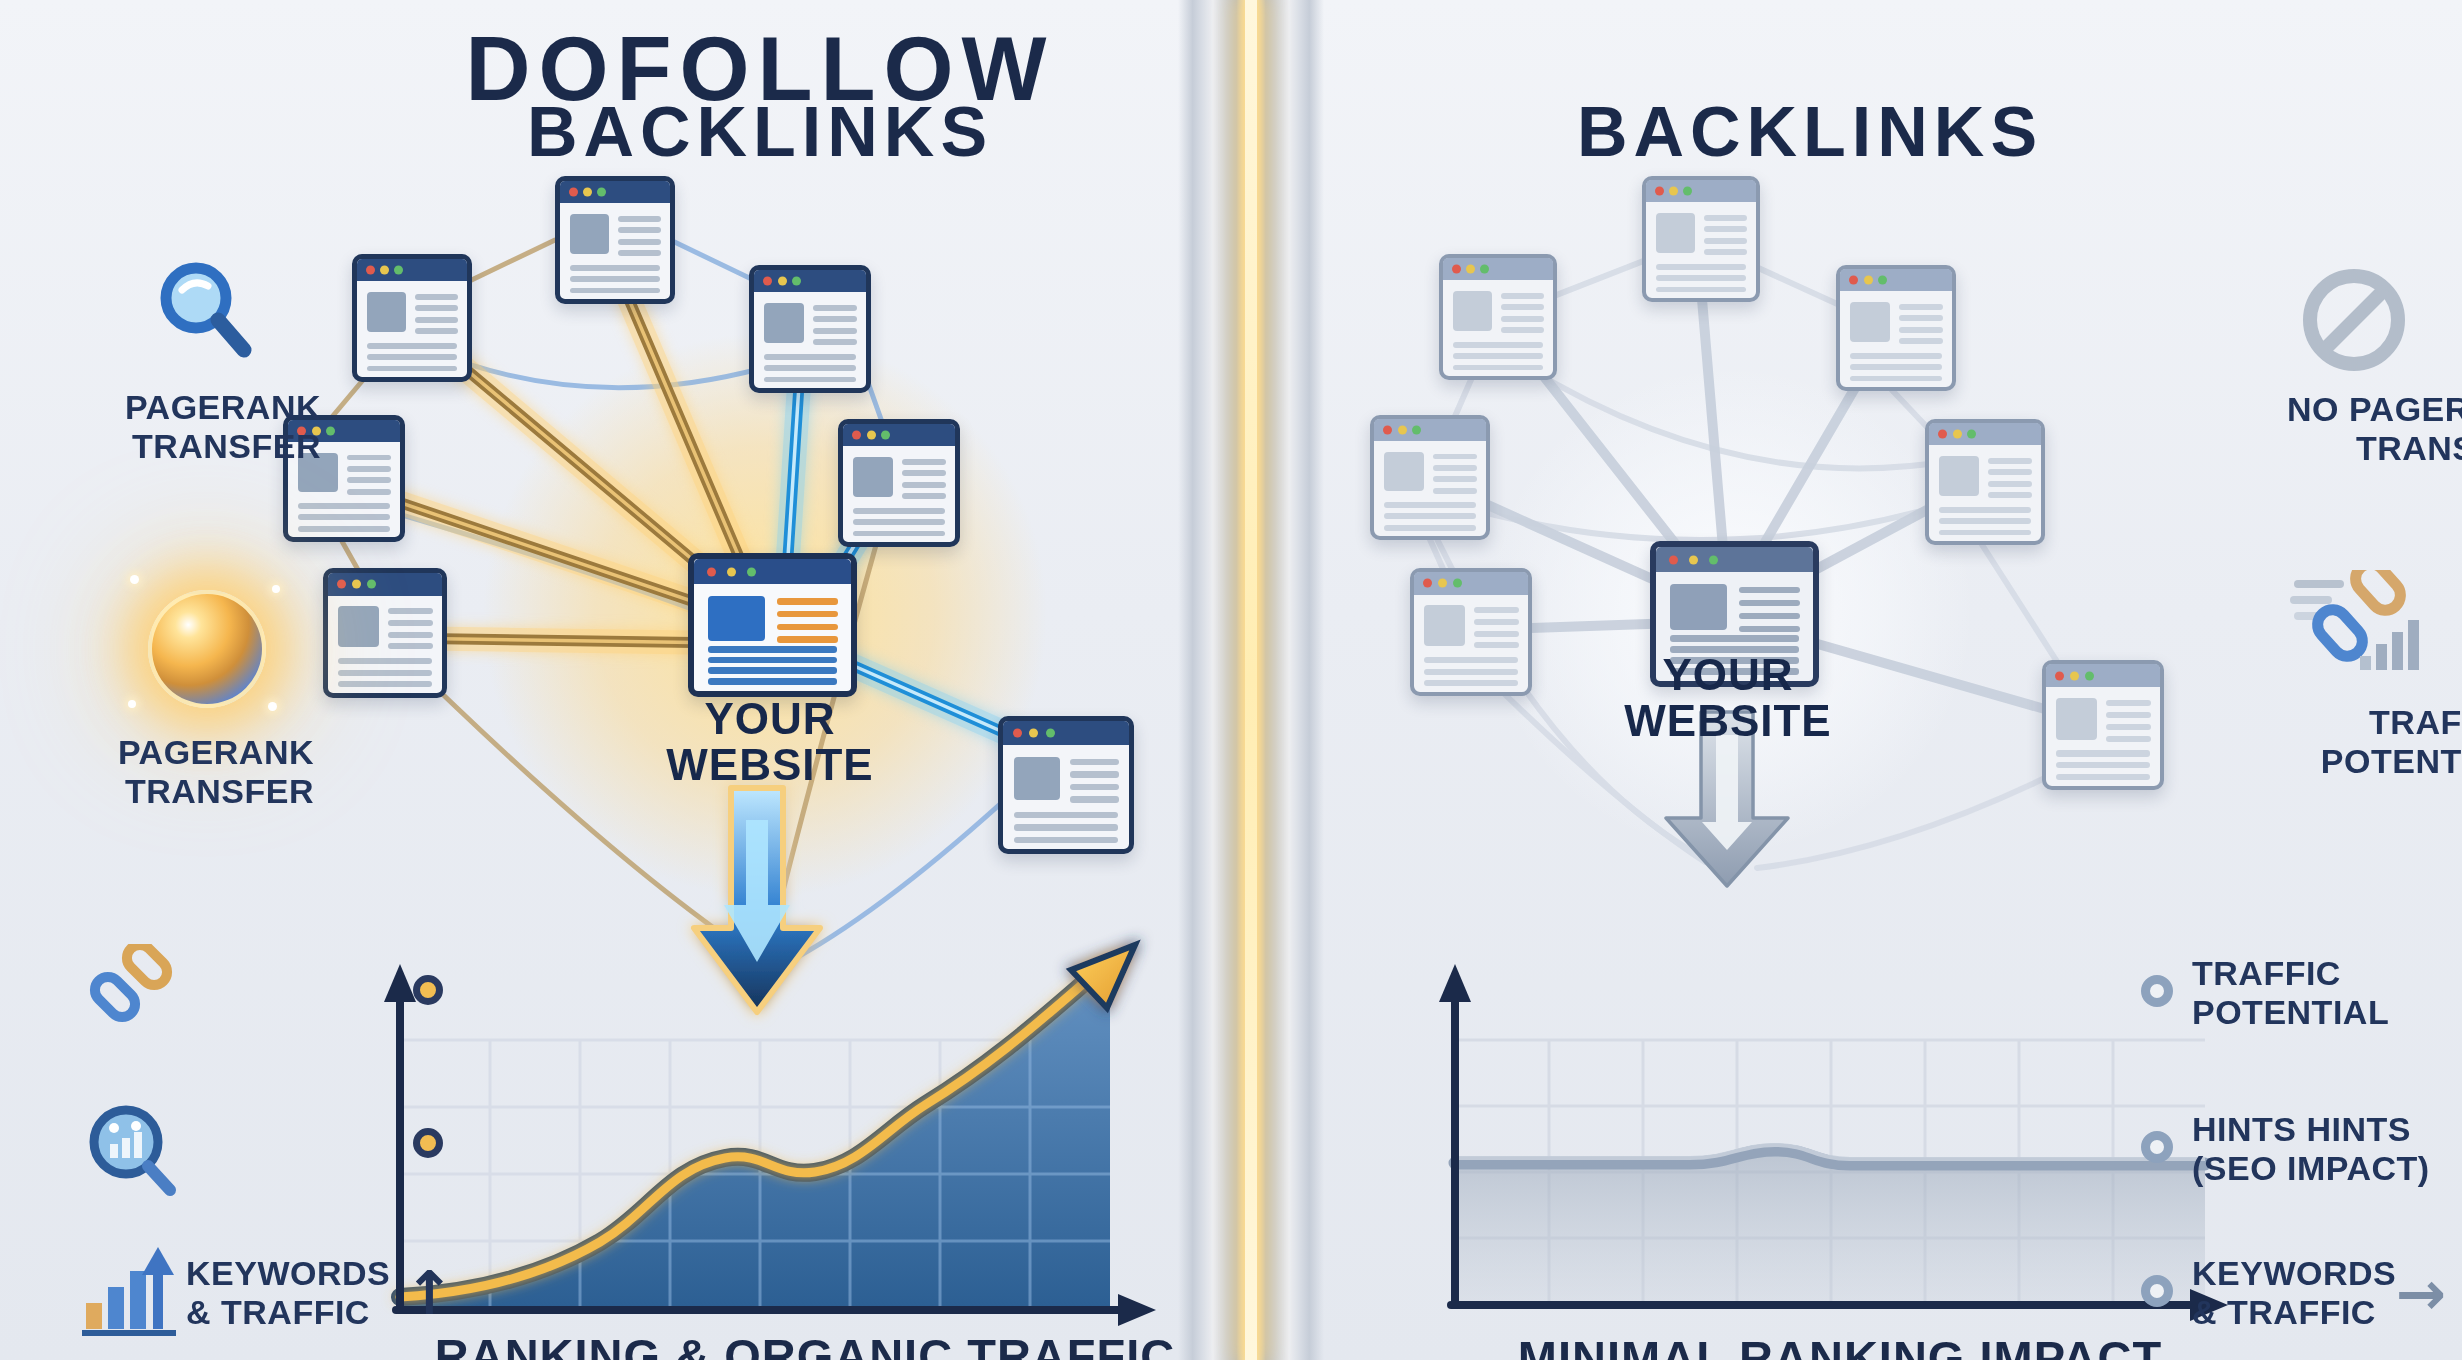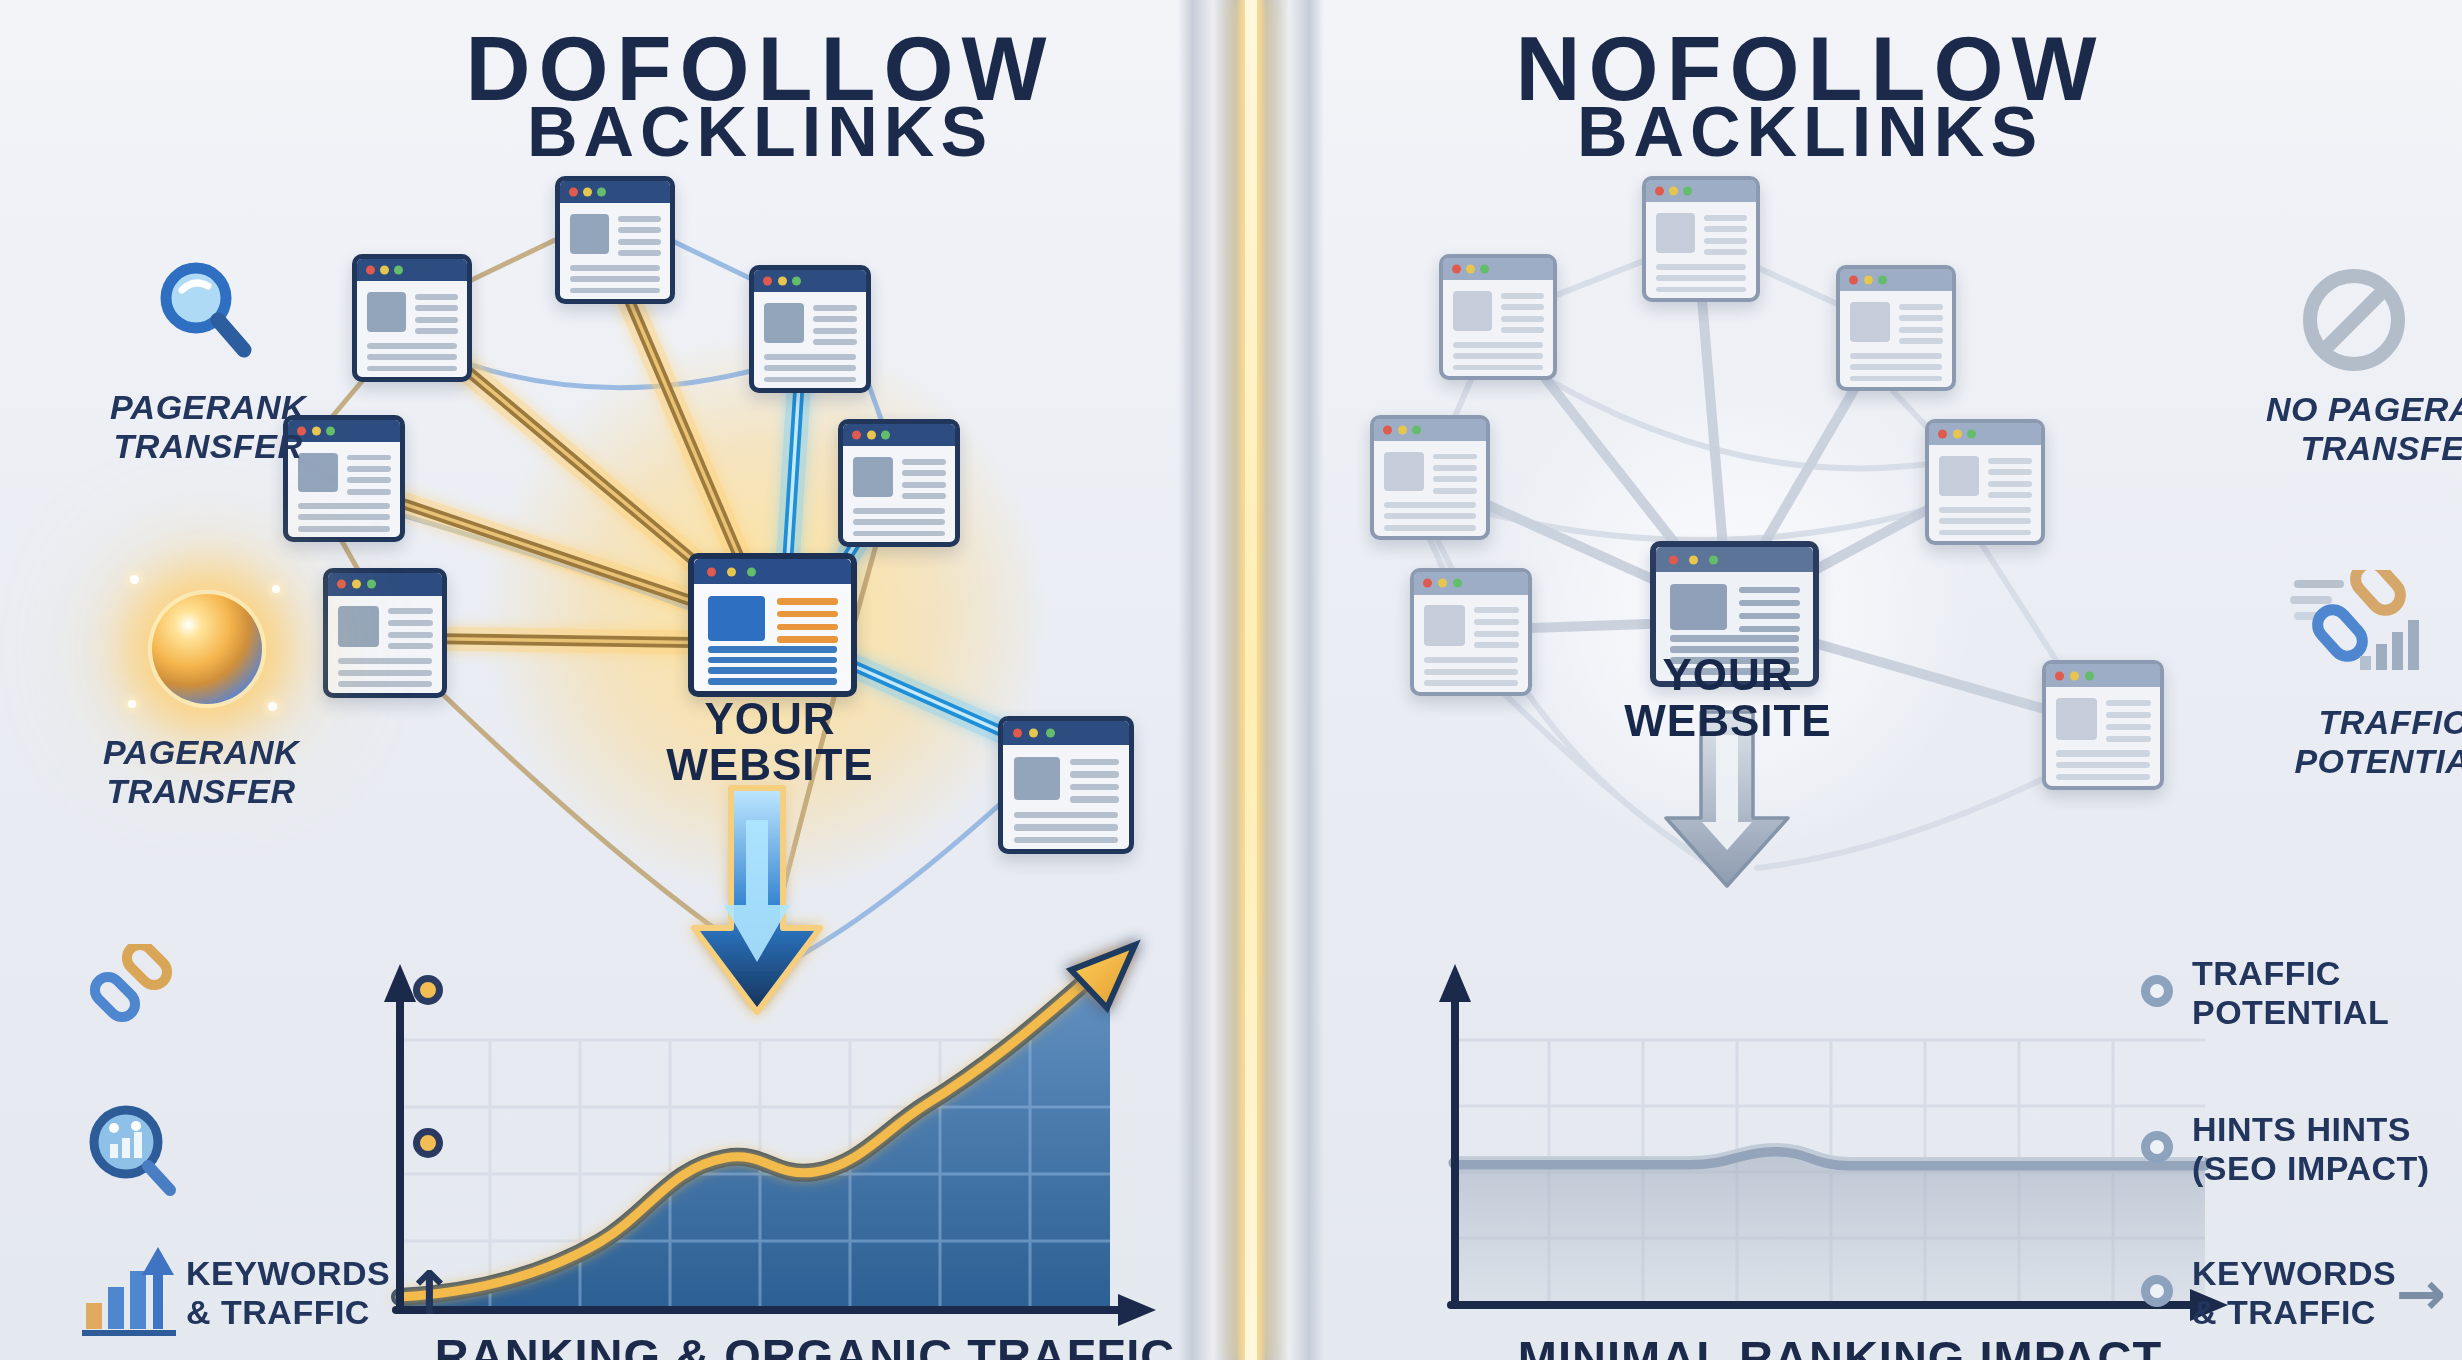--- a/index.html
+++ b/index.html
@@ -53,21 +53,21 @@
   .win-rc .imgblk{background:#8fa0b8}.win-rc .rl,.win-rc .wl{background:#9dabbe}
   .win-rc .wl4{display:block}
   .win-rc .wl1{top:58%}.win-rc .wl2{top:68%}.win-rc .wl3{top:78%}.win-rc .wl4{top:88%}
 
   
   .ttl1{position:absolute;width:800px;text-align:center;font-weight:bold;font-size:90px;
         letter-spacing:8px;color:#1b2a4a;top:18px;}
   .ttl2{position:absolute;width:800px;text-align:center;font-weight:bold;font-size:70px;
         letter-spacing:6px;color:#1b2a4a;top:92px;}
   .feat{position:absolute;color:#22355c;font-weight:bold;font-size:34px;line-height:39px;letter-spacing:.5px;}
-  .ctr{text-align:center;font-style:italic;}
+  .ctr{text-align:right;}
   .weblabel{position:absolute;width:260px;text-align:center;color:#17284b;font-weight:bold;
         font-size:44px;line-height:46px;letter-spacing:1px;}
   .caption{position:absolute;text-align:center;color:#1b2a4a;font-weight:bold;font-size:47px;letter-spacing:1px;}
   .bullet-gold{position:absolute;width:30px;height:30px;box-sizing:border-box;border-radius:50%;
         background:#f2bd52;border:7px solid #2a3a60;}
   .bullet-ring{position:absolute;width:32px;height:32px;box-sizing:border-box;border-radius:50%;
         background:#eef1f5;border:9px solid #8da2bd;}
   .glyph-arrow{position:absolute;font-family:"DejaVu Sans",sans-serif;font-weight:bold;font-size:60px;}
 
   
@@ -524,21 +524,20 @@
           <div class="wl wl3"></div>
           <div class="wl wl4"></div>
         </div>
       </div>
     </div>
 
   <div id="labels">
 
     <div class="ttl1" style="left:360px">DOFOLLOW</div>
     <div class="ttl2" style="left:360px">BACKLINKS</div>
-    <div class="ttl1" style="left:1410px">NOFOLLOW</div>
     <div class="ttl2" style="left:1410px">BACKLINKS</div>
 
     <svg class="icon" style="left:152px;top:258px" width="110" height="118" viewBox="0 0 110 118">
       <circle cx="44" cy="40" r="30" fill="#aedaf6" stroke="#2f6fc1" stroke-width="11"></circle>
       <path d="M30 32 Q42 20 56 28" stroke="#ffffff" stroke-width="7" fill="none" stroke-linecap="round"></path>
       <line x1="66" y1="62" x2="92" y2="92" stroke="#2c5d9e" stroke-width="15" stroke-linecap="round"></line>
     </svg>
     <div class="feat ctr" style="left:95px;top:388px;width:226px">
       <div>PAGERANK</div>
       <div>TRANSFER</div>

